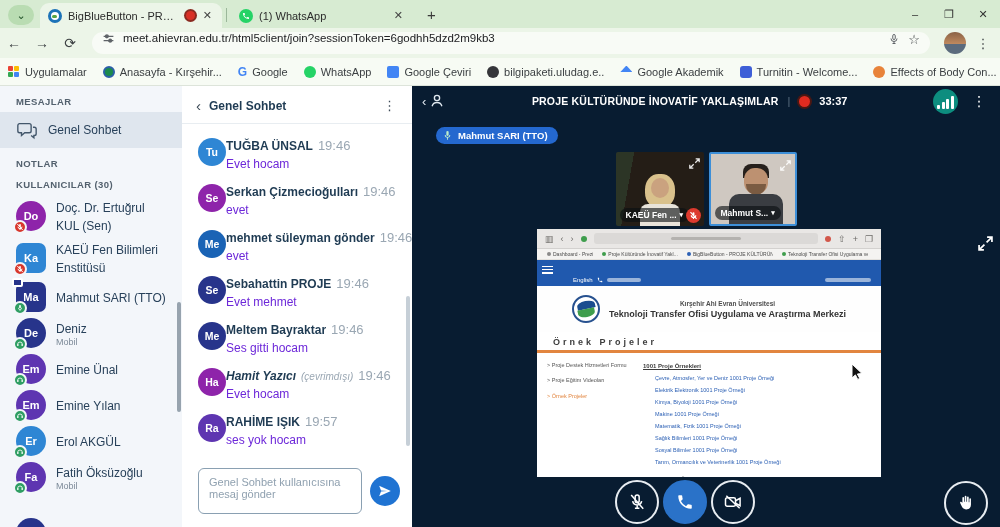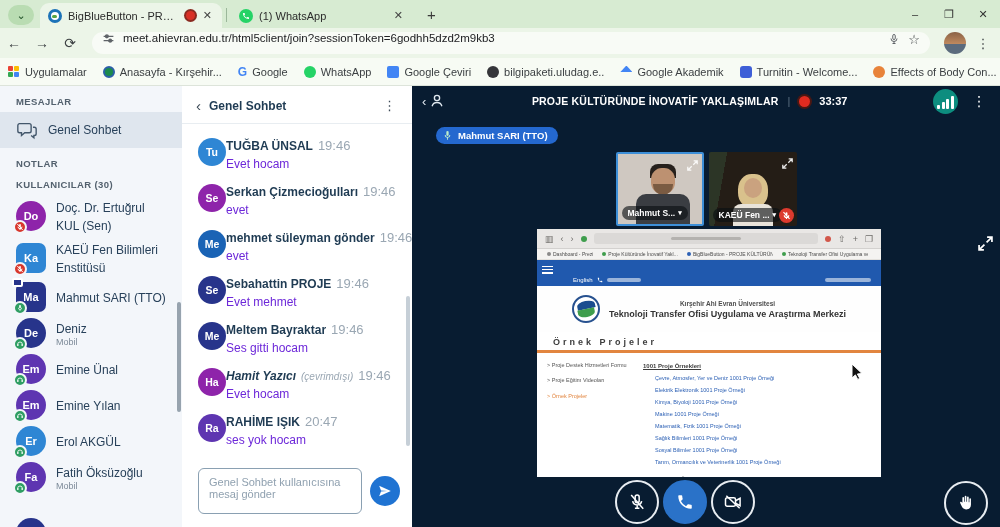--- a/index.html
+++ b/index.html
@@ -479,21 +479,21 @@
             </span>
         </div>
 
         <div class="msg">
           <span class="av m-av c4">
               <span>Ra</span>
             </span>
           <span class="m-body">
               <span class="m-toprow">
                 <span class="m-name">RAHİME IŞIK</span>
-                <span class="m-time">20:47</span>
+                <span class="m-time">19:57</span>
               </span>
           <div class="m-text">ses yok hocam</div>
             </span>
         </div>
 
       </div>
       <div class="chat-scroll"></div>
       <div class="composer">
         <textarea placeholder="Genel Sohbet kullanıcısına mesaj gönder" style=""></textarea>
         <button class="send">
@@ -532,55 +532,55 @@
 
       <div class="speakpill">
         <svg width="11" height="11" viewBox="0 0 24 24" fill="#bdeccb">
             <rect x="9.5" y="2" width="5" height="11" rx="2.5"></rect>
             <path d="M6 11a6 6 0 0012 0h-2a4 4 0 01-8 0zM11 17h2v4h-2z"></path>
           </svg>
         <span>Mahmut SARI (TTO)</span>
       </div>
 
       <div class="cams">
+        <div class="cam cam1">
+          <span class="p-head hair"></span>
+          <span class="p-head face"></span>
+          <span class="body"></span>
+          <span class="cam-expand">
+            <svg width="11" height="11" viewBox="0 0 14 14" fill="none" stroke="#fff" stroke-width="1.6">
+                <path d="M8.5 1H13v4.5M5.5 13H1V8.5M13 1L8 6M1 13l5-5"></path>
+              </svg>
+          </span>
+          <span class="cam-label">
+              <span>KAEÜ Fen ...</span>
+              <span style="font-size:7px">▾</span>
+            </span>
+          <span class="cam-muted">
+            <svg width="9" height="9" viewBox="0 0 24 24" fill="none" stroke="#fff" stroke-width="3">
+                <rect x="9.5" y="3" width="5" height="10" rx="2.5" fill="#fff" stroke="none"></rect>
+                <path d="M6 11a6 6 0 0012 0M12 17v4"></path>
+                <line x1="4" y1="3" x2="20" y2="21"></line>
+              </svg>
+          </span>
+        </div>
         <div class="cam cam2">
           <span class="p-head hair"></span>
           <span class="p-head face"></span>
           <span class="beard"></span>
           <span class="body"></span>
           <span class="cam-expand">
             <svg width="11" height="11" viewBox="0 0 14 14" fill="none" stroke="#fff" stroke-width="1.6">
                 <path d="M8.5 1H13v4.5M5.5 13H1V8.5M13 1L8 6M1 13l5-5"></path>
               </svg>
           </span>
           <span class="cam-label">
               <span>Mahmut S...</span>
               <span style="font-size:7px">▾</span>
             </span>
-        </div>
-        <div class="cam cam1">
-          <span class="p-head hair"></span>
-          <span class="p-head face"></span>
-          <span class="body"></span>
-          <span class="cam-expand">
-            <svg width="11" height="11" viewBox="0 0 14 14" fill="none" stroke="#fff" stroke-width="1.6">
-                <path d="M8.5 1H13v4.5M5.5 13H1V8.5M13 1L8 6M1 13l5-5"></path>
-              </svg>
-          </span>
-          <span class="cam-label">
-              <span>KAEÜ Fen ...</span>
-              <span style="font-size:7px">▾</span>
-            </span>
-          <span class="cam-muted">
-            <svg width="9" height="9" viewBox="0 0 24 24" fill="none" stroke="#fff" stroke-width="3">
-                <rect x="9.5" y="3" width="5" height="10" rx="2.5" fill="#fff" stroke="none"></rect>
-                <path d="M6 11a6 6 0 0012 0M12 17v4"></path>
-                <line x1="4" y1="3" x2="20" y2="21"></line>
-              </svg>
-          </span>
         </div>
       </div>
 
       <div class="share">
         <div class="sh-toolbar">
           <span>▥</span>
           <span>‹</span>
           <span>›</span>
           <span class="dotg"></span>
           <span class="sh-pill">

